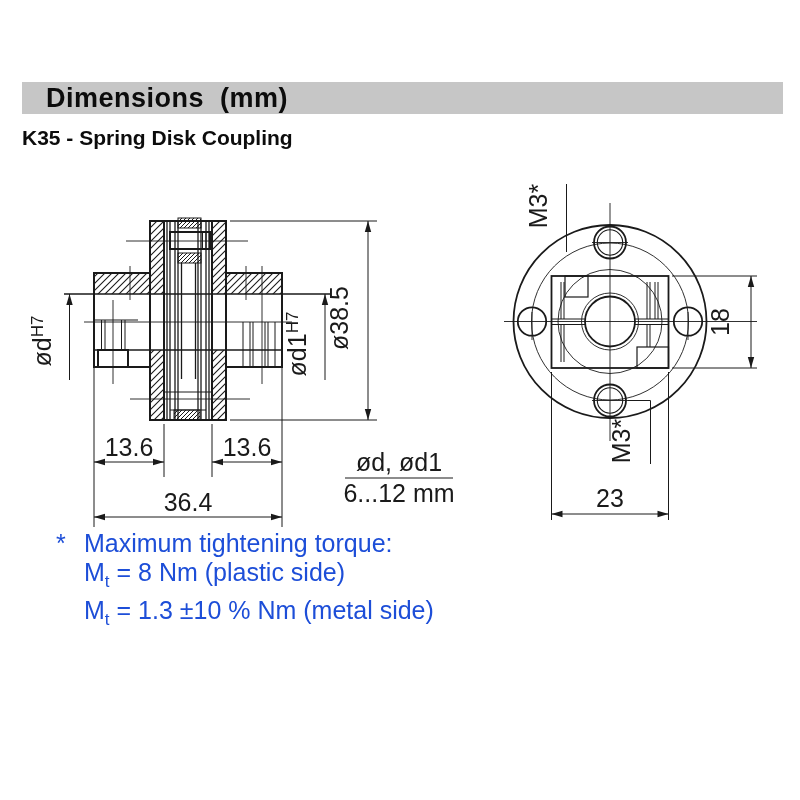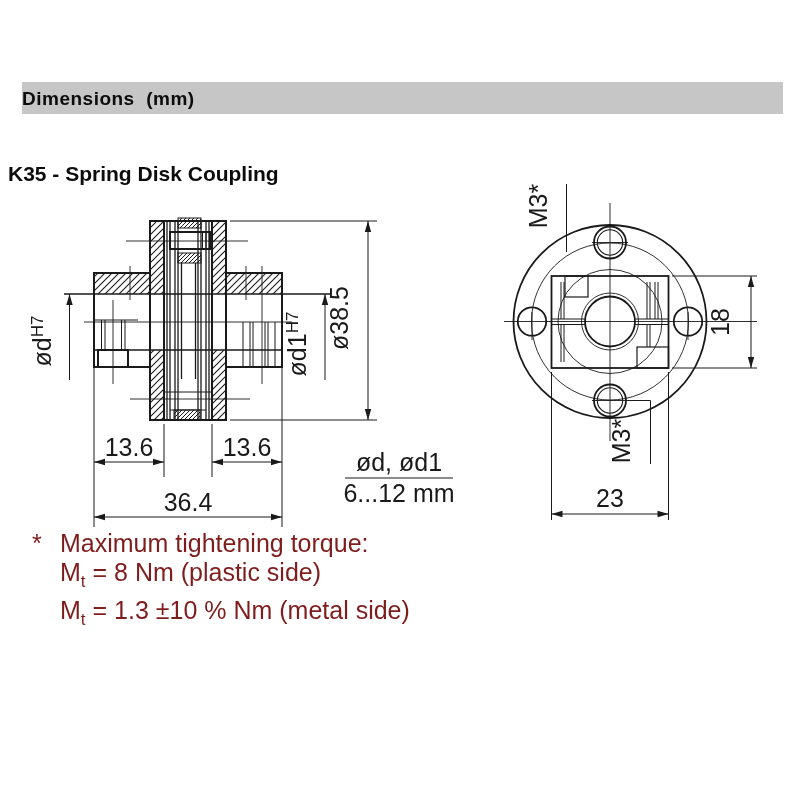--- a/index.html
+++ b/index.html
@@ -6,29 +6,29 @@
   body{
     width:800px;height:800px;position:relative;background:#ffffff;
     font-family:"Liberation Sans","DejaVu Sans",sans-serif;color:#1a1a1a;
     overflow:hidden;
   }
   .title-bar{
     position:absolute;left:22px;top:82px;width:761px;height:32px;
     background:#c6c6c6;
   }
   .title-bar .t{
-    font-size:19px;font-weight:bold;line-height:33px;padding-left:0;
+    font-size:27px;font-weight:bold;line-height:33px;padding-left:24px;
     letter-spacing:0.5px;color:#0c0c0c;white-space:pre;
   }
   .subtitle{
-    position:absolute;left:8px;top:126px;font-size:21px;font-weight:bold;color:#0c0c0c;margin-top:36px;
+    position:absolute;left:22px;top:126px;font-size:21px;font-weight:bold;color:#0c0c0c;
   }
   svg.drawing{position:absolute;left:0;top:0;width:800px;height:800px;}
   .footnote{
-    position:absolute;left:32px;top:529px;font-size:25px;line-height:28.5px;color:#7f1d1d;
+    position:absolute;left:56px;top:529px;font-size:25px;line-height:28.5px;color:#1d4ed8;
   }
   .footnote .marker{display:inline-block;width:28px;}
   .footnote .ind{margin-left:28px;}
   .footnote sub{font-size:17px;}
 </style>
 </head>
 <body>
 
 <div class="title-bar">
   <div class="t">Dimensions &nbsp;(mm)</div>

